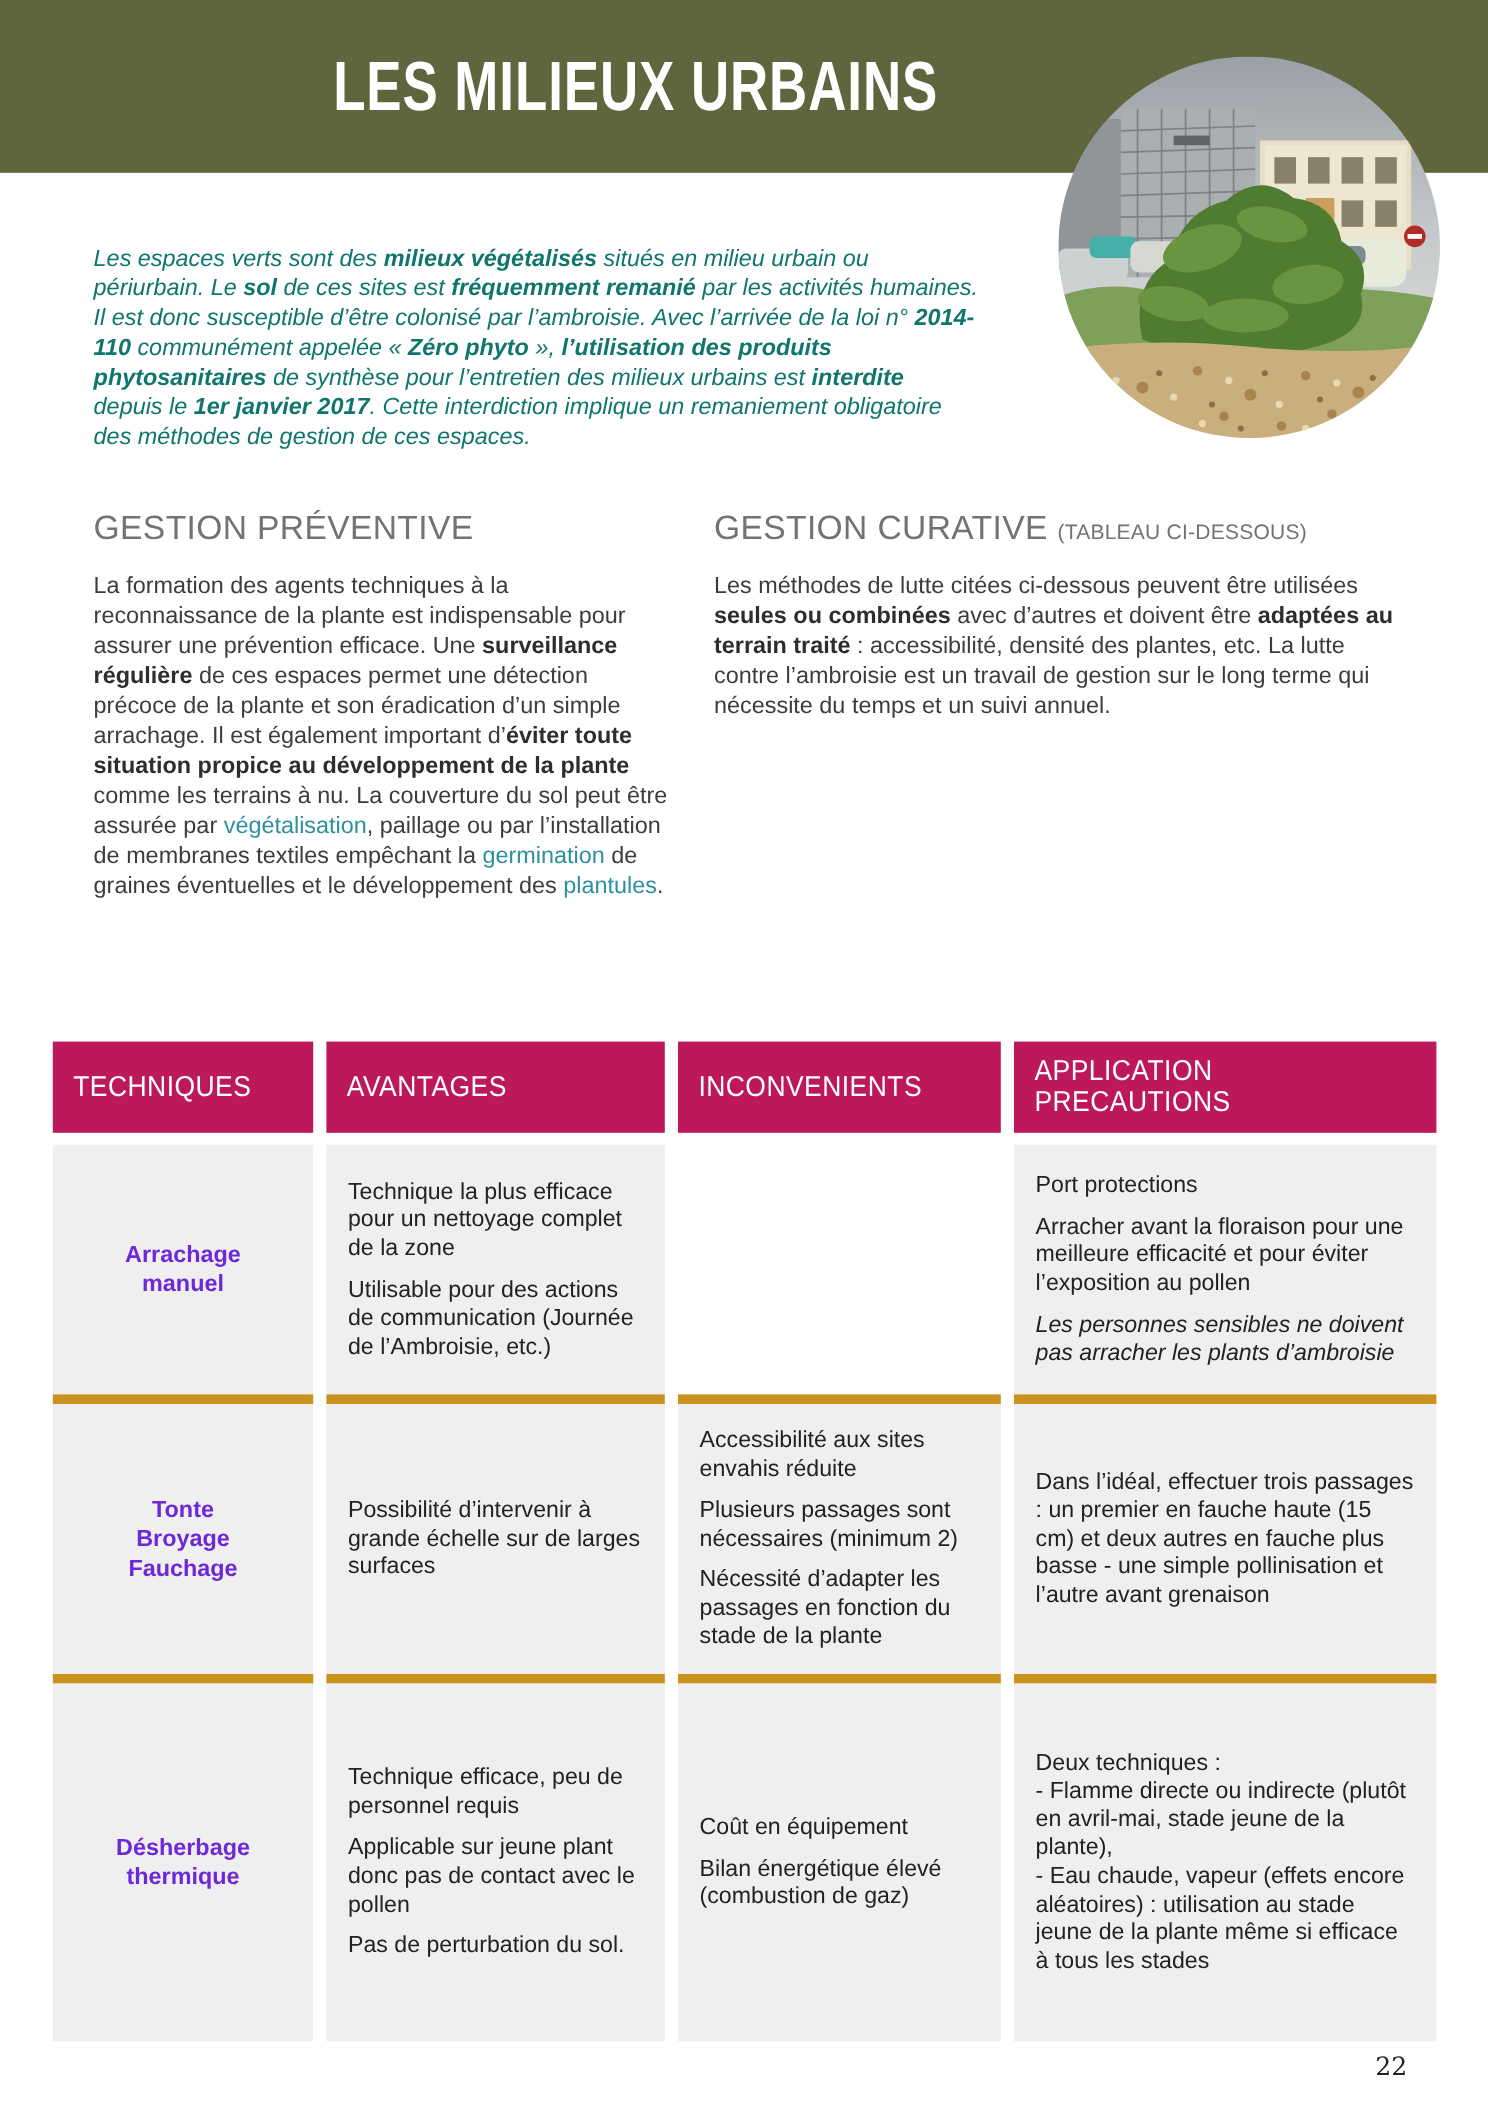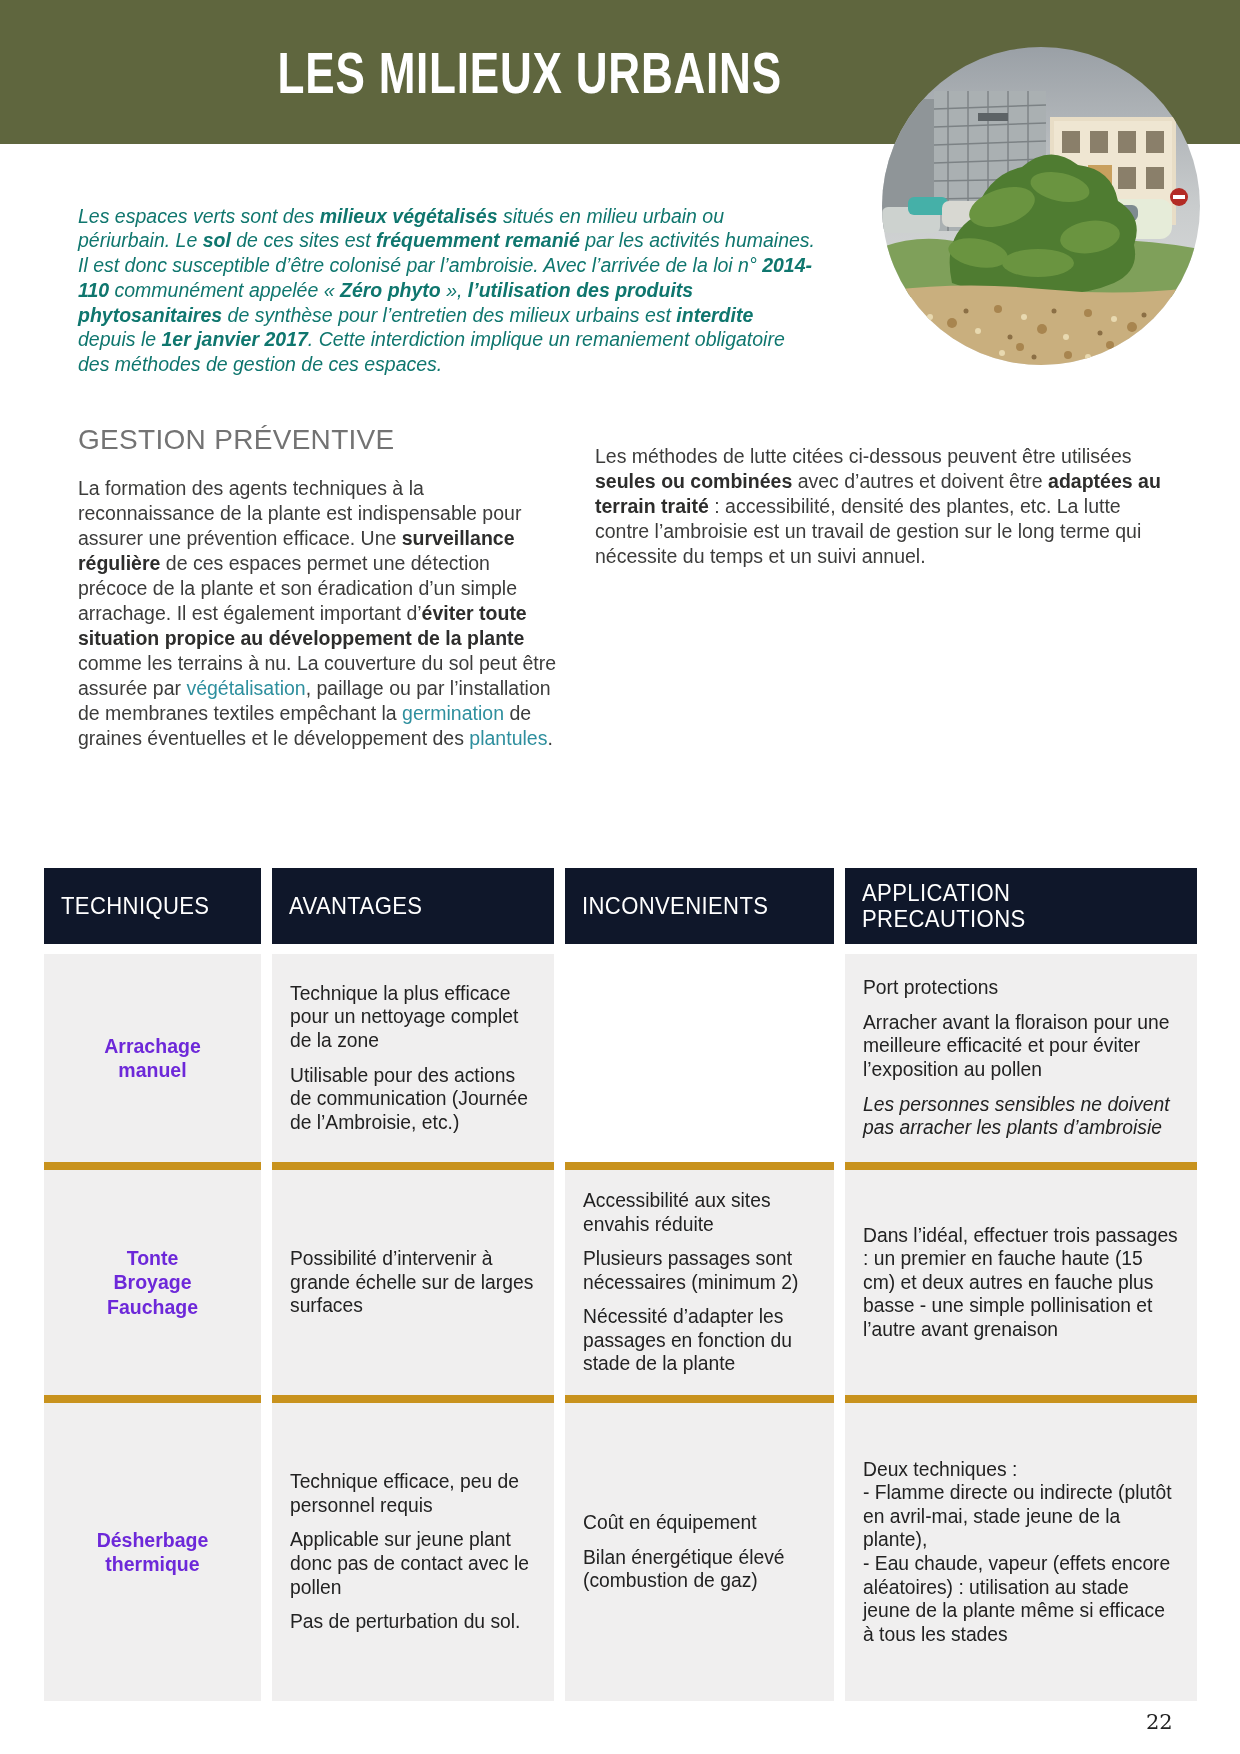--- a/index.html
+++ b/index.html
@@ -31,21 +31,21 @@
   .body-text{font-size:19.5px;line-height:1.285;color:#3C3C3B;}
   .body-text .b{font-weight:700;color:#2d2d2c;}
   .link{color:#2E8F9E;text-decoration:none;cursor:pointer;}
   
   .table{position:absolute;left:44px;top:868px;display:grid;
     grid-template-columns:217px 282px 269px 352px;
     grid-template-rows:76px 10px 208px 8px 225px 8px 298px;
     column-gap:11px;}
   .c1{grid-column:1}.c2{grid-column:2}.c3{grid-column:3}.c4{grid-column:4}
   .rh{grid-row:1}.r1{grid-row:3}.d1{grid-row:4}.r2{grid-row:5}.d2{grid-row:6}.r3{grid-row:7}
-  .hcell{background:#0f172a;color:#fff;display:flex;align-items:center;padding-left:17px;
+  .hcell{background:#be185d;color:#fff;display:flex;align-items:center;padding-left:17px;
     font-size:24px;letter-spacing:.4px;line-height:1.08;}
   .hcell span{transform:scaleX(.92);transform-origin:left;white-space:pre-line;}
   .cell{background:#F0EFEF;padding:14px 18px;display:flex;flex-direction:column;
     justify-content:center;font-size:19.3px;line-height:1.22;color:#222;}
   .cell p{margin:5.5px 0;}
   .tech{align-items:center;text-align:center;font-weight:700;font-size:19.5px;color:#6d28d9;
     white-space:pre-line;line-height:1.25;}
   .divider{background:#C8921D;}
   .preline{white-space:pre-line;}
   .it{font-style:italic;}
@@ -162,20 +162,21 @@
 </div>
 
 <p class="intro"><span>Les espaces verts sont des </span><span class="b">milieux végétalisés</span><span> situés en milieu urbain ou périurbain. Le </span><span class="b">sol</span><span> de ces sites est </span><span class="b">fréquemment remanié</span><span> par les activités humaines. Il est donc susceptible d’être colonisé par l’ambroisie. Avec l’arrivée de la loi n° </span><span class="b">2014-110</span><span> communément appelée « </span><span class="b">Zéro phyto</span><span> », </span><span class="b">l’utilisation des produits phytosanitaires</span><span> de synthèse pour l’entretien des milieux urbains est </span><span class="b">interdite</span><span> depuis le </span><span class="b">1er janvier 2017</span><span>. Cette interdiction implique un remaniement obligatoire des méthodes de gestion de ces espaces.</span></p>
 
 <div class="cols">
   <div class="col-left">
     <h2 class="sec"><span>GESTION PRÉVENTIVE</span></h2>
     <p class="body-text"><span>La formation des agents techniques à la reconnaissance de la plante est indispensable pour assurer une prévention efficace. Une </span><span class="b">surveillance régulière</span><span> de ces espaces permet une détection précoce de la plante et son éradication d’un simple arrachage. Il est également important d’</span><span class="b">éviter toute situation propice au développement de la plante</span><span> comme les terrains à nu. La couverture du sol peut être assurée par </span><span class="link">végétalisation</span><span>, paillage ou par l’installation de membranes textiles empêchant la </span><span class="link">germination</span><span> de graines éventuelles et le développement des </span><span class="link">plantules</span><span>.</span></p>
   </div>
   <div class="col-right">
+    <h2 class="sec"><span>GESTION CURATIVE</span> <span class="sub">(TABLEAU CI-DESSOUS)</span></h2>
     <p class="body-text"><span>Les méthodes de lutte citées ci-dessous peuvent être utilisées </span><span class="b">seules ou combinées</span><span> avec d’autres et doivent être </span><span class="b">adaptées au terrain traité</span><span> : accessibilité, densité des plantes, etc. La lutte contre l’ambroisie est un travail de gestion sur le long terme qui nécessite du temps et un suivi annuel.</span></p>
   </div>
 </div>
 
 <div class="table">
 
   <div class="hcell rh c1">
       <span>TECHNIQUES</span>
     </div>
   <div class="hcell rh c2">

